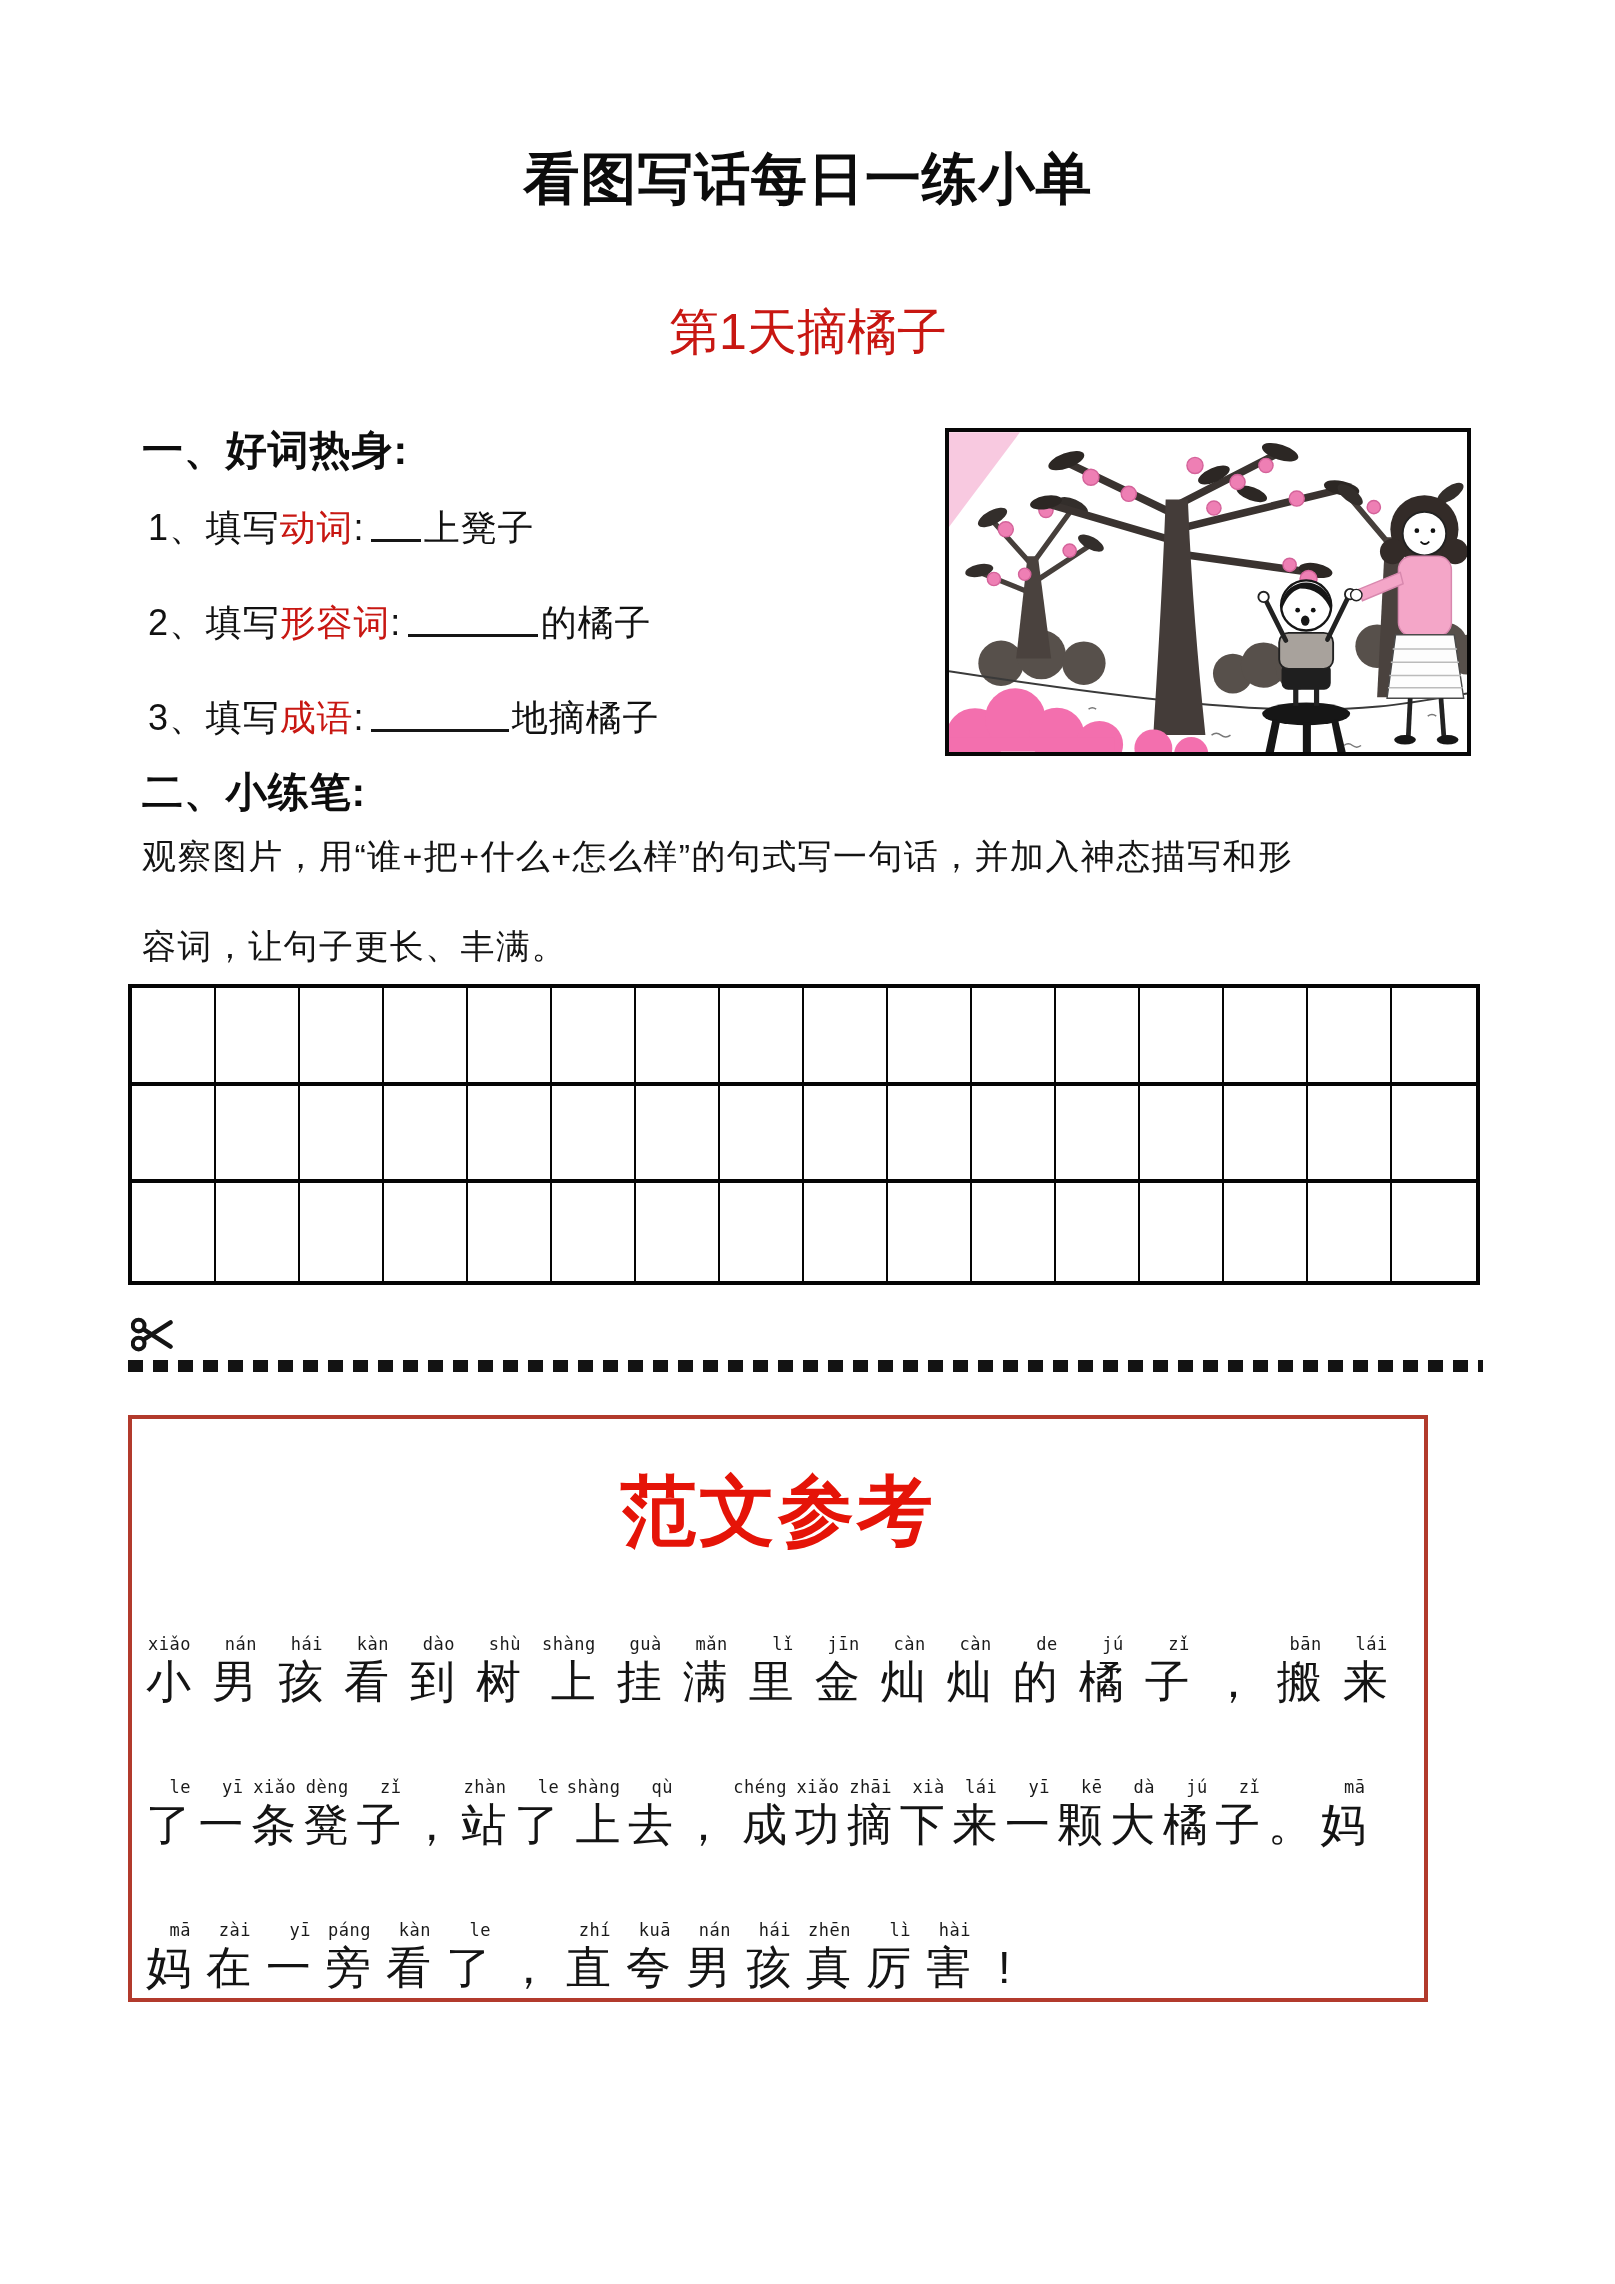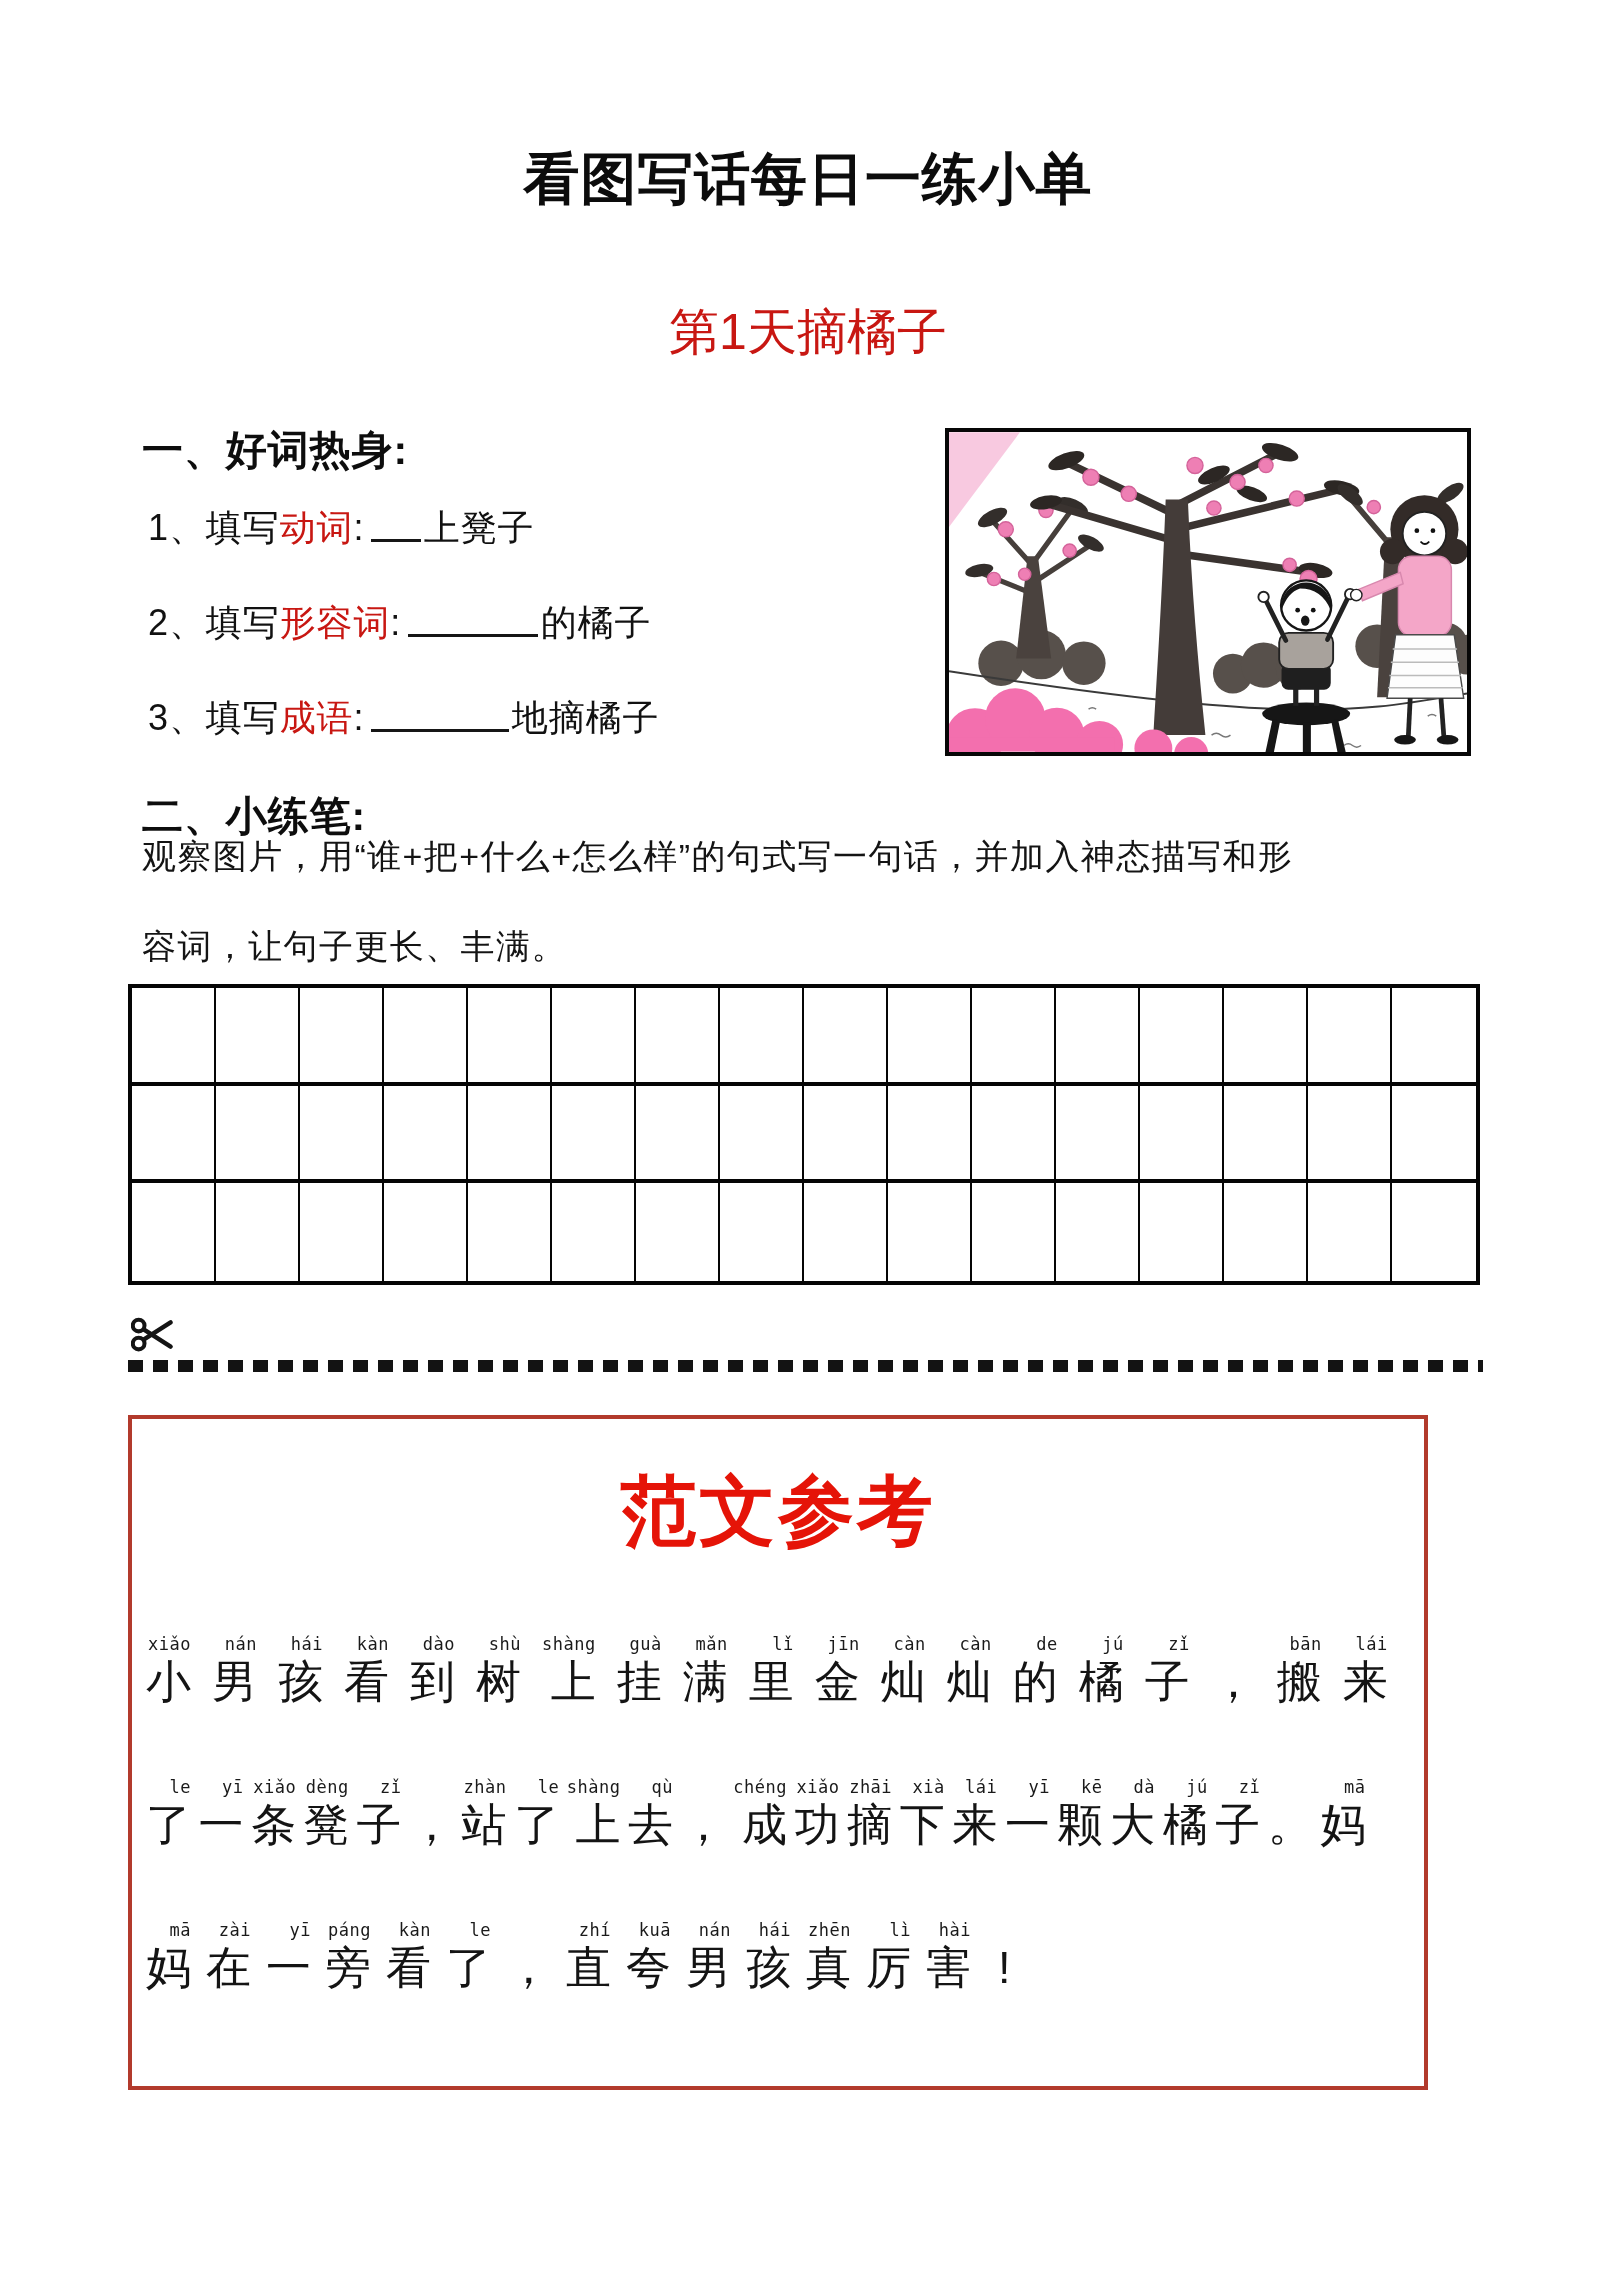--- a/index.html
+++ b/index.html
@@ -12,21 +12,21 @@
     font-size:56px; font-weight:900; letter-spacing:0.9px; margin:0; color:#0c0c0c;
   }
   .subtitle{
     position:absolute; left:0; top:299px; width:100%; text-align:center;
     font-size:50px; font-weight:400; margin:0; color:var(--red-accent);
   }
   .s-heading{
     position:absolute; font-size:41px; font-weight:800; color:#0d0d0d; letter-spacing:0.9px;
   }
   #s1-heading{left:142px; top:423px;}
-  #s2-heading{left:142px; top:765px;margin-top:24px;}
+  #s2-heading{left:142px; top:765px;}
   .items{
     position:absolute; left:148px; top:504px; display:flex; flex-direction:column; gap:46px;
     font-size:36px;
   }
   .item{white-space:nowrap; letter-spacing:0.9px;}
   .item .kw{color:var(--red-accent);}
   .item .blank{
     display:inline-block; border-bottom:3.3px solid #161616; height:3.8px; vertical-align:-1.9px;
     margin:0 2.8px 0 6.6px;
   }
@@ -46,21 +46,21 @@
   }
   .wgrid .cell{border-right:2.4px solid #050505; border-bottom:4.3px solid #050505;}
   .wgrid .cell:nth-child(16n){border-right:none;}
   .wgrid .cell:nth-child(n+33){border-bottom:none;}
   .scissors{position:absolute; left:131px; top:1312px; width:45px; height:45px;}
   .cutline{
     position:absolute; left:128px; top:1360px; width:1355px; height:12.3px;
     background:repeating-linear-gradient(90deg,#131313 0 14.7px,transparent 14.7px 25px);
   }
   .refbox{
-    position:absolute; left:128px; top:1415px; width:1300px; height:675px;
+    position:absolute; left:128px; top:1415px; width:1300px; height:587px;
     border:4.3px solid var(--box-border); box-sizing:border-box; background:#fff;
   }
   .ref-title{
     margin-top:42px; text-align:center; font-size:76px; font-weight:800;
     color:var(--sample-red); letter-spacing:2.8px;
   }
   .pyline{
     position:absolute; left:14px; display:flex; align-items:flex-end; white-space:nowrap;
   }
   .unit{display:inline-flex; flex-direction:column; align-items:flex-end; min-width:45px;}

